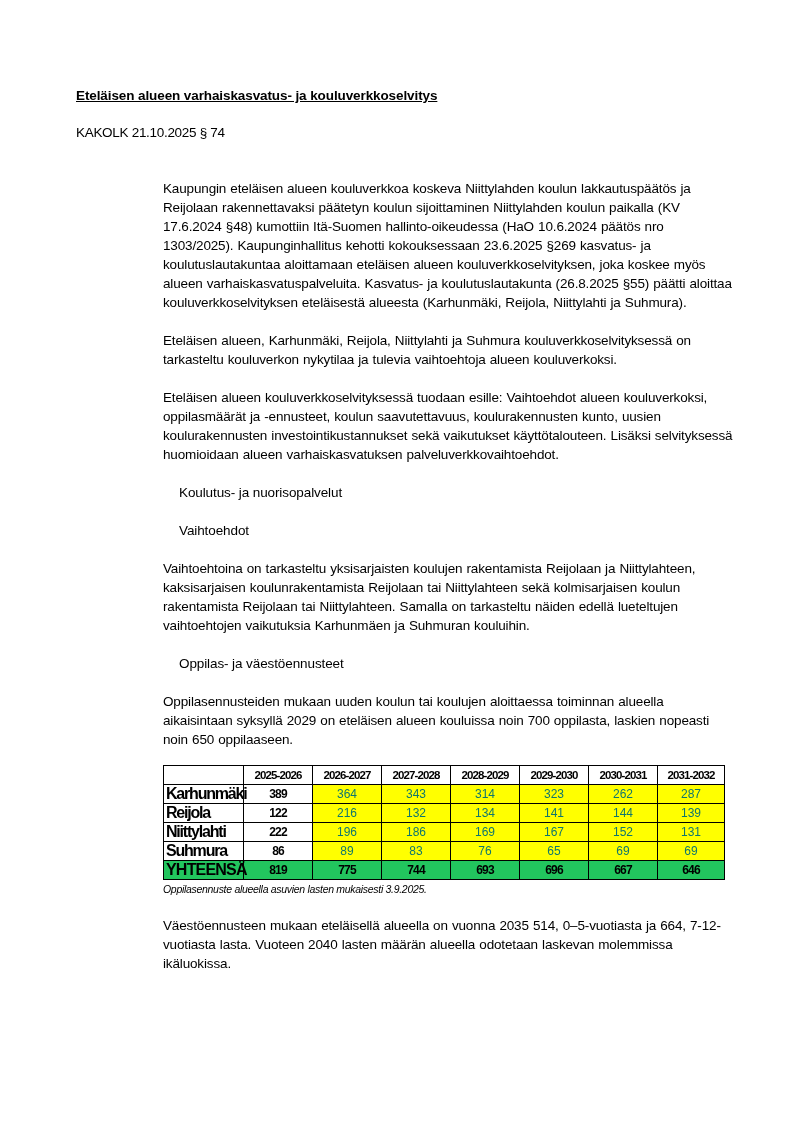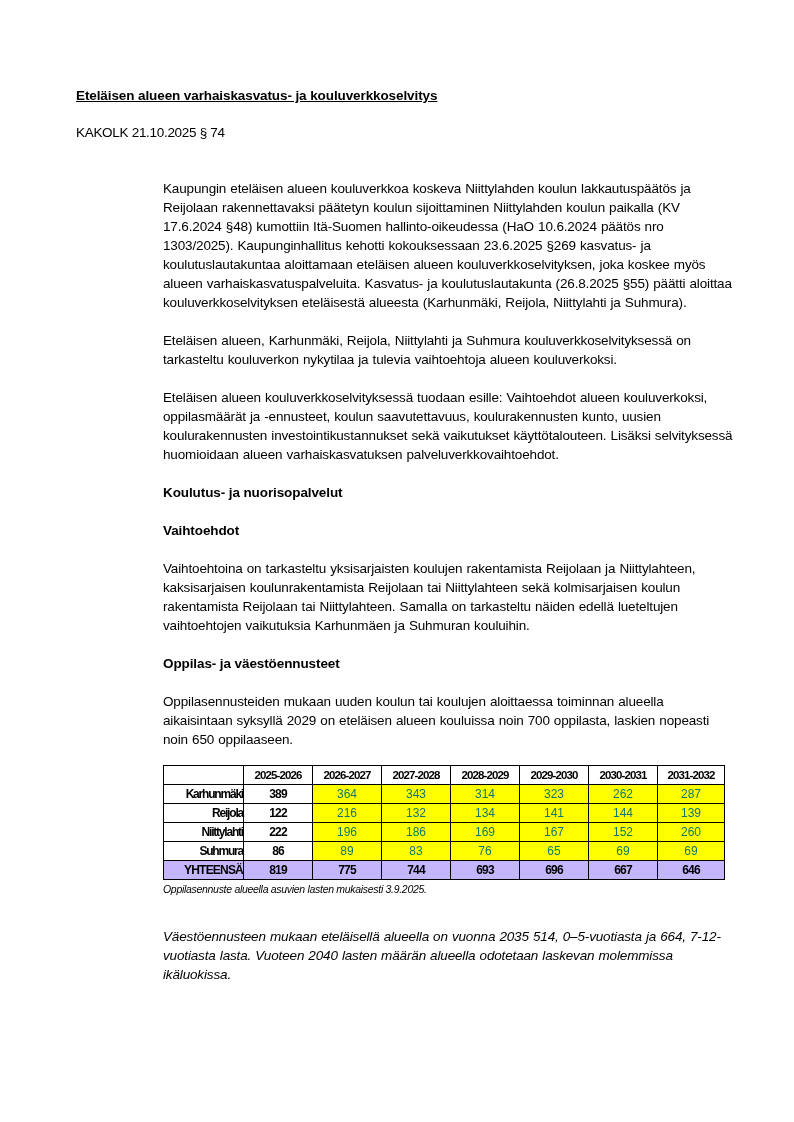--- a/index.html
+++ b/index.html
@@ -39,23 +39,23 @@
     }
     .para {
       font-size: 13.5px;
       line-height: 19px;
       margin: 0 0 19px 0;
       letter-spacing: -0.15px;
       word-spacing: 0.5px;
     }
     .heading {
       font-size: 13.5px;
-      font-weight: bold;
+      font-weight: normal;
       line-height: 19px;
-      margin: 0 0 19px 0;
+      margin: 0 0 19px 16px;
       letter-spacing: -0.1px;
     }
     table.forecast {
       border-collapse: collapse;
       width: 561px;
       margin: 8px 0 0 0;
       font-size: 12px;
       table-layout: fixed;
     }
     table.forecast td, table.forecast th {
@@ -65,49 +65,48 @@
       text-align: center;
       vertical-align: middle;
     }
     table.forecast th {
       font-weight: 900;
       font-size: 11.5px;
       letter-spacing: -0.9px;
       background: #ffffff;
     }
     table.forecast td.rowlabel {
-      text-align: right;
+      text-align: left;
       font-weight: 900;
       letter-spacing: -1.2px;
       padding-left: 2px;
-      font-size: 12px;
+      font-size: 16px;
     }
     table.forecast td.actual {
       font-weight: 900;
       letter-spacing: -0.8px;
     }
     table.forecast td.projected {
       background: #ffff00;
       color: #0f766e;
     }
     table.forecast tr.total td {
       font-weight: 900;
       letter-spacing: -0.8px;
-      background: #c4b5fd;
+      background: #22c55e;
       color: #000000;
     }
     .caption {
       font-size: 10.5px;
       font-style: italic;
       margin: 3px 0 0 0;
       letter-spacing: -0.3px;
     }
     .after-table {
-      margin-top: 32px;
-      font-style: italic;
+      margin-top: 21px;
     }
   </style>
 </head>
 <body>
 
 <div class="page-title">Eteläisen alueen varhaiskasvatus- ja kouluverkkoselvitys</div>
 <div class="meeting-ref">KAKOLK 21.10.2025 § 74</div>
 
 <div class="body-col">
   <p class="para">Kaupungin eteläisen alueen kouluverkkoa koskeva Niittylahden koulun lakkautuspäätös ja Reijolaan rakennettavaksi päätetyn koulun sijoittaminen Niittylahden koulun paikalla (KV 17.6.2024 §48) kumottiin Itä-Suomen hallinto-oikeudessa (HaO 10.6.2024 päätös nro 1303/2025). Kaupunginhallitus kehotti kokouksessaan 23.6.2025 §269 kasvatus- ja koulutuslautakuntaa aloittamaan eteläisen alueen kouluverkkoselvityksen, joka koskee myös alueen varhaiskasvatuspalveluita. Kasvatus- ja koulutuslautakunta (26.8.2025 §55) päätti aloittaa kouluverkkoselvityksen eteläisestä alueesta (Karhunmäki, Reijola, Niittylahti ja Suhmura).</p>
@@ -164,21 +163,21 @@
       <td class="projected">139</td>
     </tr>
     <tr>
       <td class="rowlabel">Niittylahti</td>
       <td class="actual">222</td>
       <td class="projected">196</td>
       <td class="projected">186</td>
       <td class="projected">169</td>
       <td class="projected">167</td>
       <td class="projected">152</td>
-      <td class="projected">260</td>
+      <td class="projected">131</td>
     </tr>
     <tr>
       <td class="rowlabel">Suhmura</td>
       <td class="actual">86</td>
       <td class="projected">89</td>
       <td class="projected">83</td>
       <td class="projected">76</td>
       <td class="projected">65</td>
       <td class="projected">69</td>
       <td class="projected">69</td>

